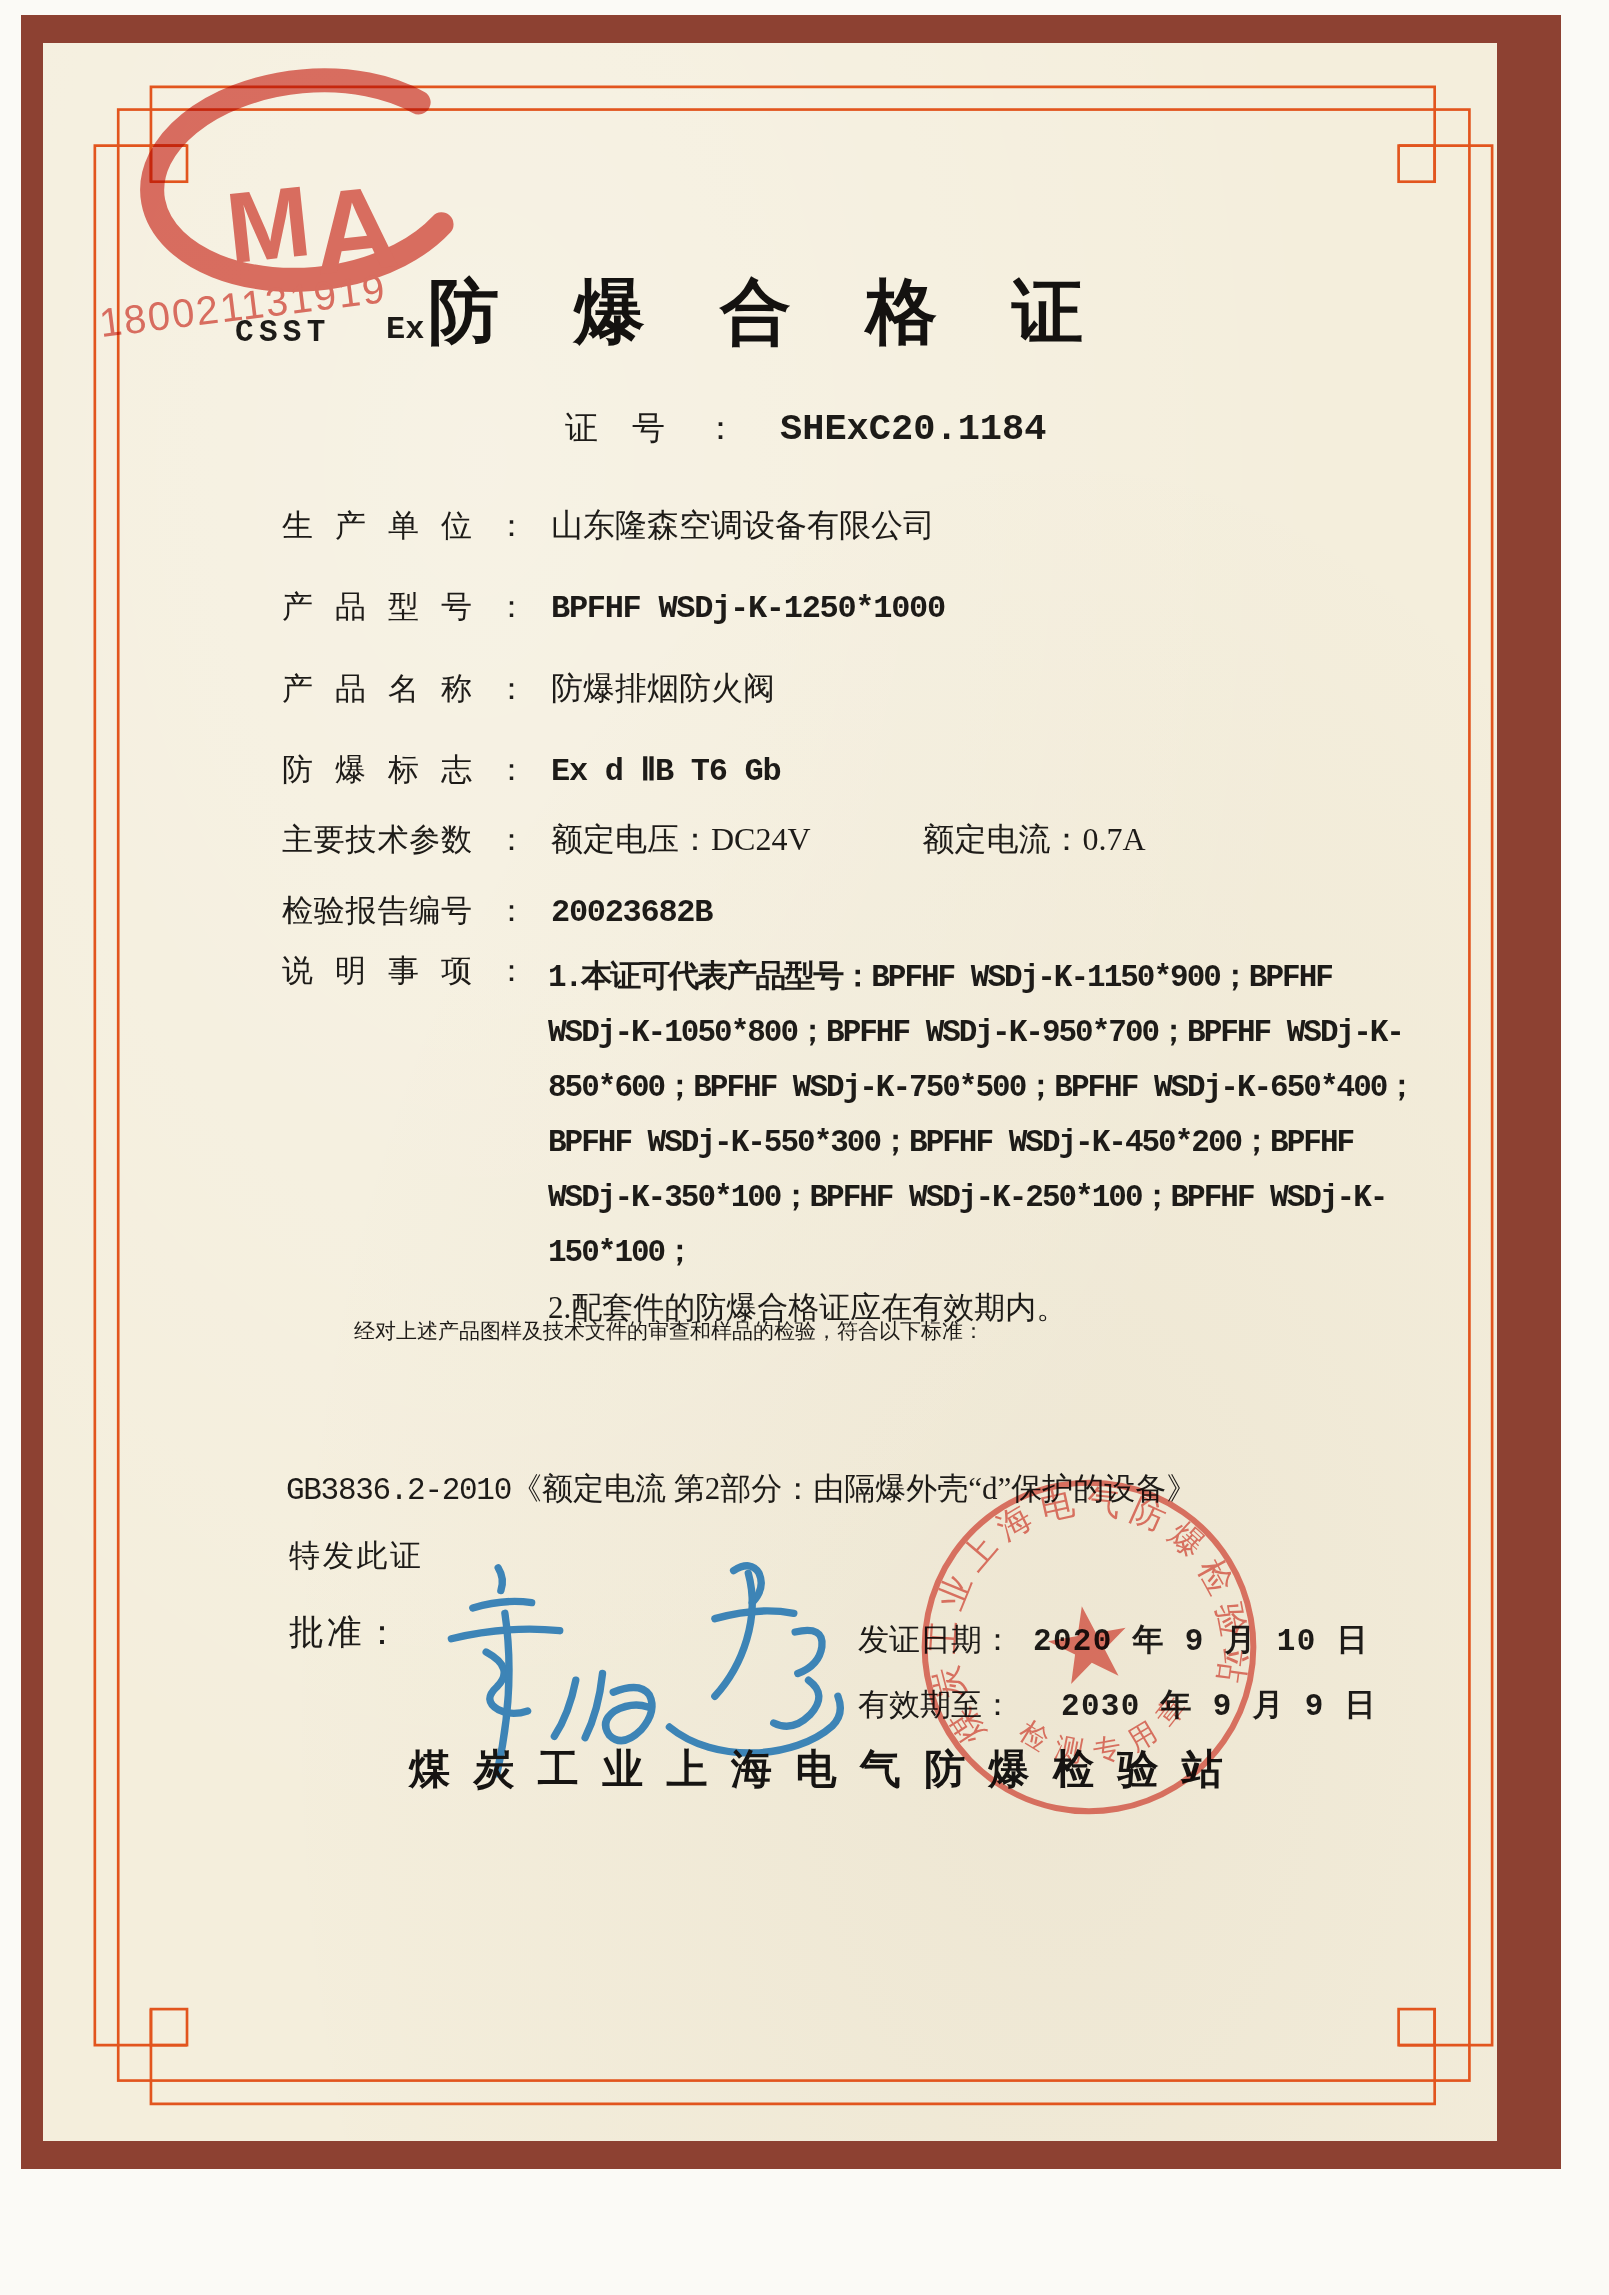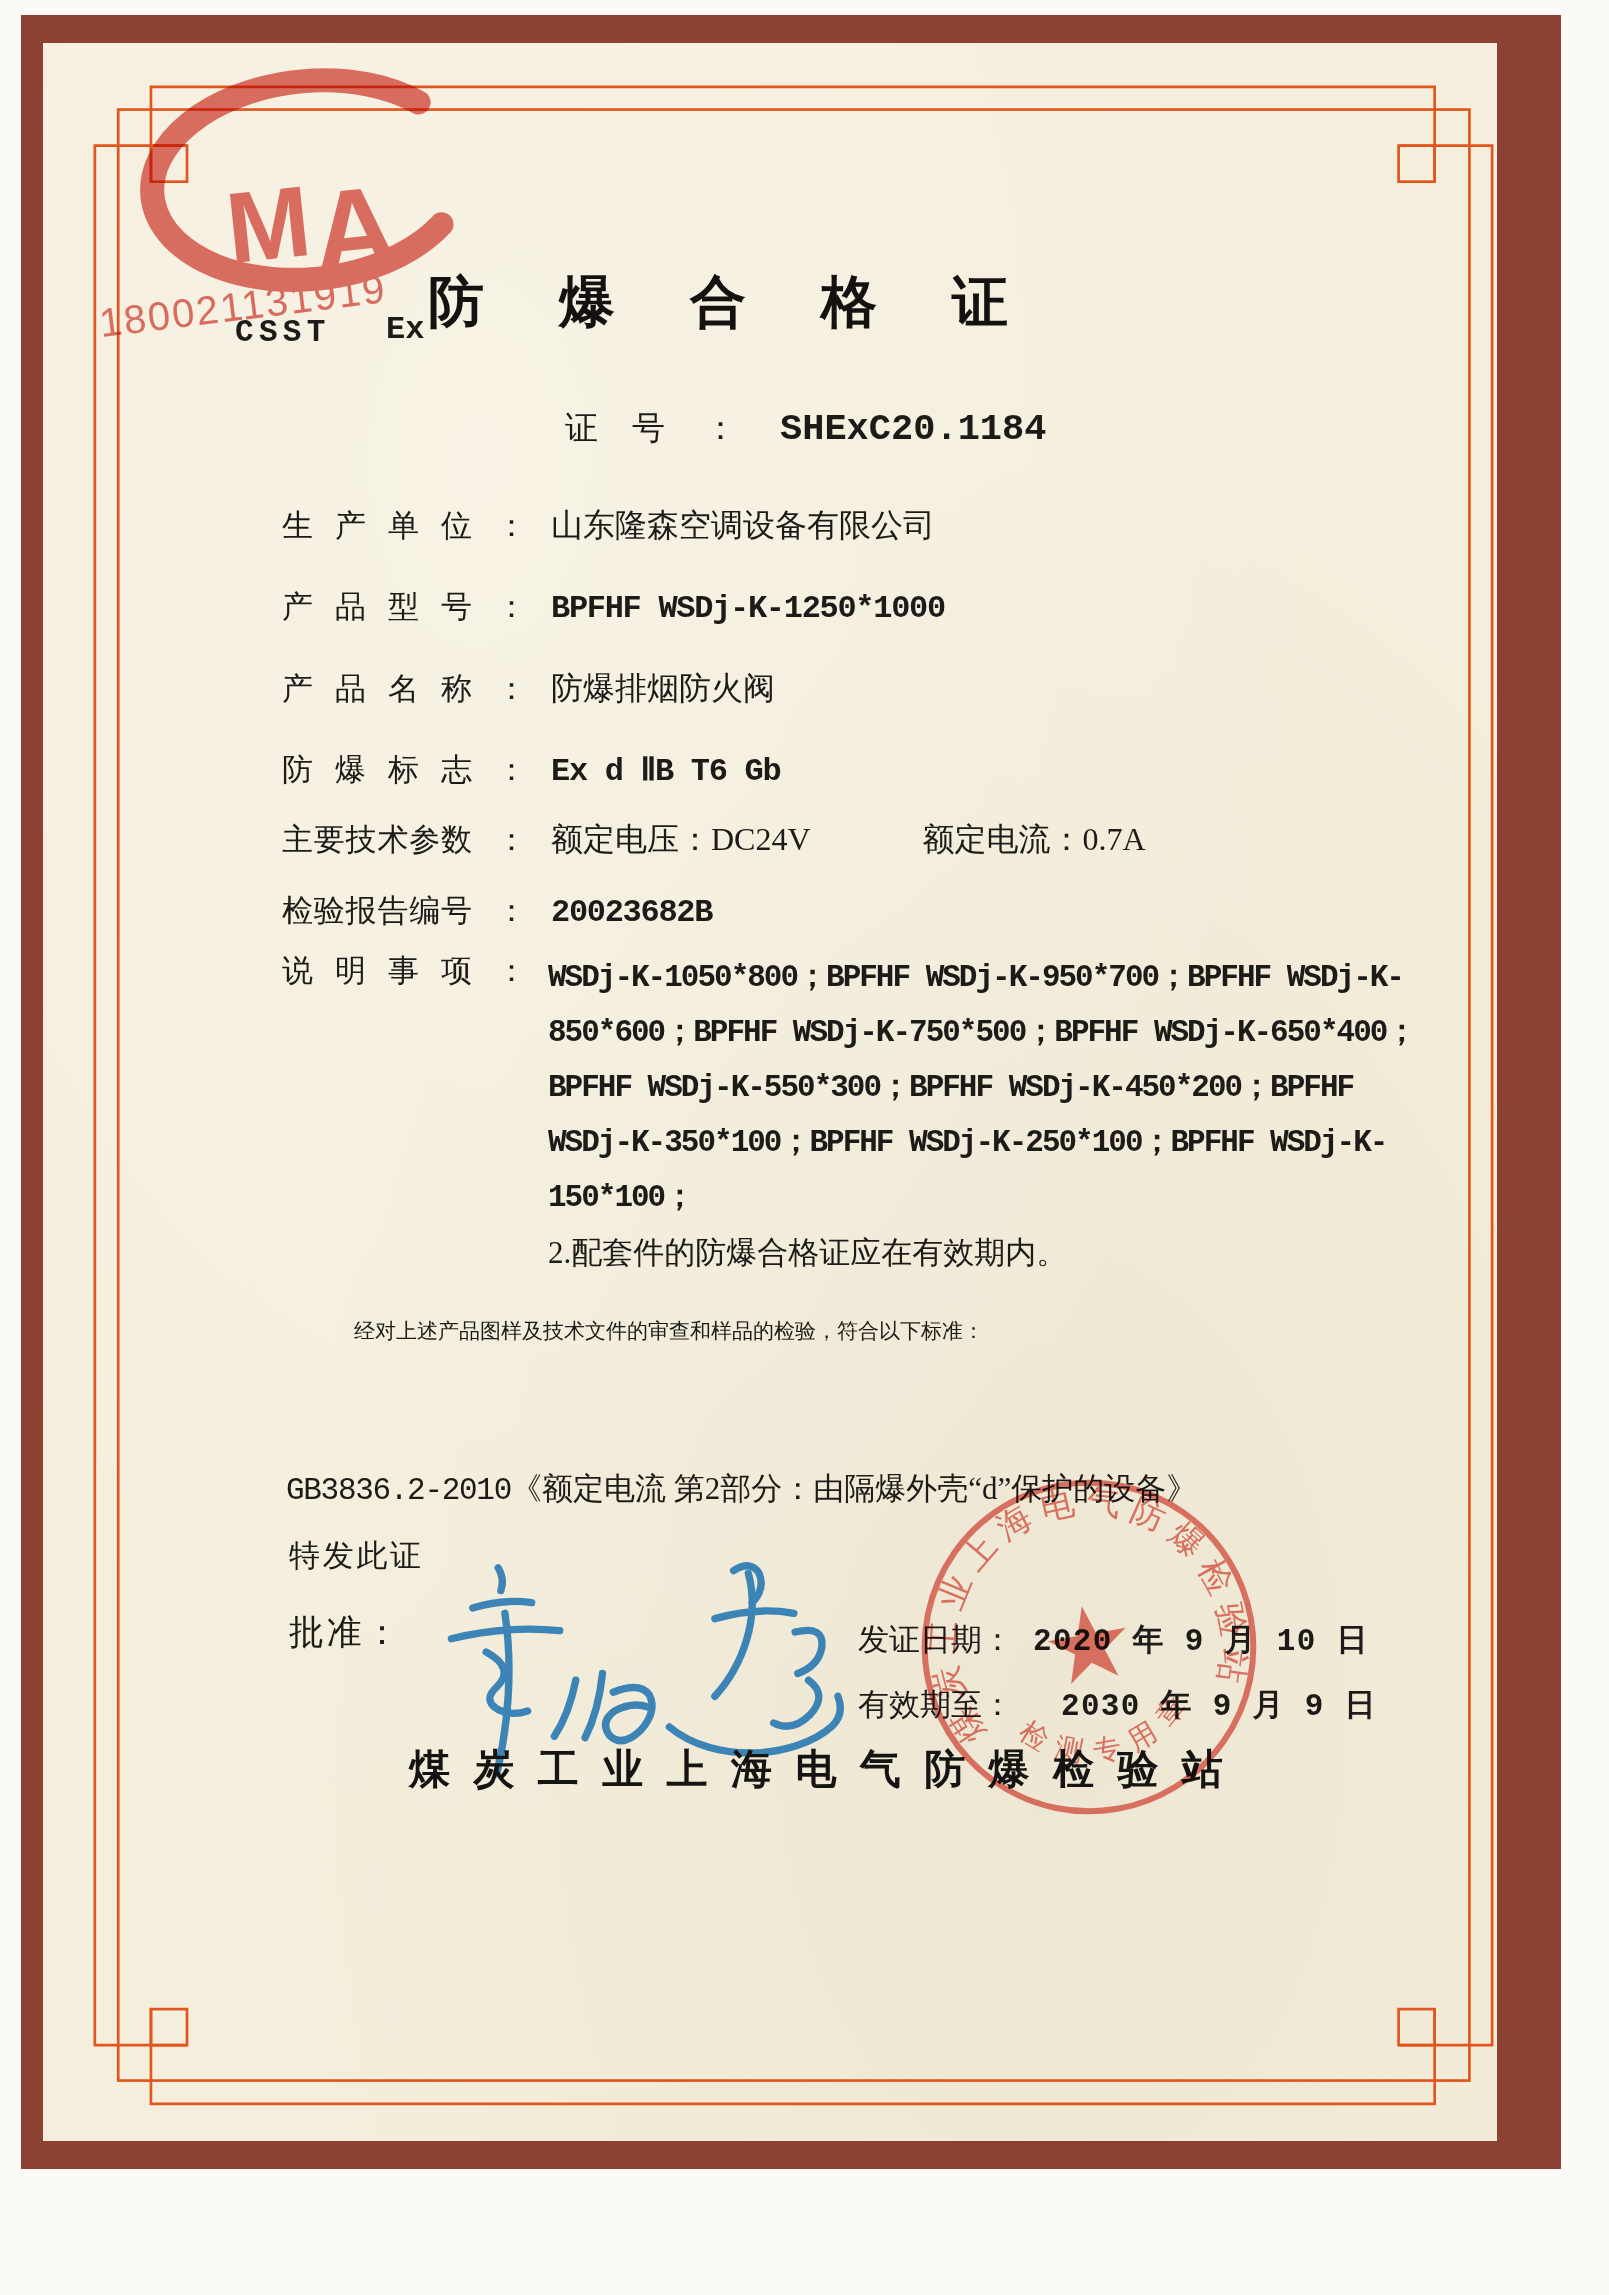--- a/index.html
+++ b/index.html
@@ -7,21 +7,21 @@
         font-family:"Liberation Serif","DejaVu Serif",serif;color:#1d1b18;}
   .maroon{position:absolute;left:21.4px;top:14.7px;width:1540px;height:2154px;background:#8d4132;}
   .paper{position:absolute;left:43px;top:43px;width:1454px;height:2098px;background:#f4eedc;
          background-image:radial-gradient(ellipse at 30% 20%, rgba(255,255,255,.25), rgba(0,0,0,0) 60%),
                           radial-gradient(ellipse at 70% 80%, rgba(120,90,40,.05), rgba(0,0,0,0) 55%);}
   svg{position:absolute;overflow:visible;}
   .frame-svg{left:0;top:0;}
   .abs{position:absolute;white-space:nowrap;}
   .csst{left:235px;top:315px;font:700 31px "Liberation Mono","DejaVu Sans Mono",monospace;letter-spacing:5.3px;}
   .exm{left:386px;top:311px;font:700 32px "Liberation Mono","DejaVu Sans Mono",monospace;}
-  .title{left:428px;top:265px;font-size:56px;font-weight:900;letter-spacing:75px;color:#141210;}
+  .title{left:428px;top:265px;font-size:71px;font-weight:900;letter-spacing:75px;color:#141210;}
   .certline{left:565px;top:406px;display:flex;align-items:baseline;font-size:33px;}
   .certline .lblchars{display:inline-flex;justify-content:space-between;width:100px;}
   .certline .colon{margin-left:39px;}
   .certline .certval{margin-left:43px;font-family:"Liberation Mono","DejaVu Sans Mono",monospace;font-size:37px;font-weight:700;}
   .row{position:absolute;left:282px;display:flex;align-items:baseline;font-size:31px;}
   .lbl{display:inline-flex;justify-content:space-between;width:190px;flex:none;}
   .colon{margin-left:24px;flex:none;}
   .val{margin-left:24px;font-size:32px;}
   .valmono{font-family:"Liberation Mono","DejaVu Sans Mono",monospace;letter-spacing:-1.3px;font-weight:600;}
   .techgap{margin-left:112px;}
@@ -160,20 +160,21 @@
     <span class="lbl">
         <span>说</span>
         <span>明</span>
         <span>事</span>
         <span>项</span>
       </span>
     <span class="colon">：</span>
   </div>
 
   <div class="remarks">
+    <div>1.本证可代表产品型号：BPFHF WSDj-K-1150*900；BPFHF</div>
     <div>WSDj-K-1050*800；BPFHF WSDj-K-950*700；BPFHF WSDj-K-</div>
     <div>850*600；BPFHF WSDj-K-750*500；BPFHF WSDj-K-650*400；</div>
     <div>BPFHF WSDj-K-550*300；BPFHF WSDj-K-450*200；BPFHF</div>
     <div>WSDj-K-350*100；BPFHF WSDj-K-250*100；BPFHF WSDj-K-</div>
     <div>150*100；</div>
     <div class="cjkline">2.配套件的防爆合格证应在有效期内。</div>
   </div>
 
   <div class="abs intro">经对上述产品图样及技术文件的审查和样品的检验，符合以下标准：</div>
   <div class="abs gb" style="left:286px;top:1468px;">

